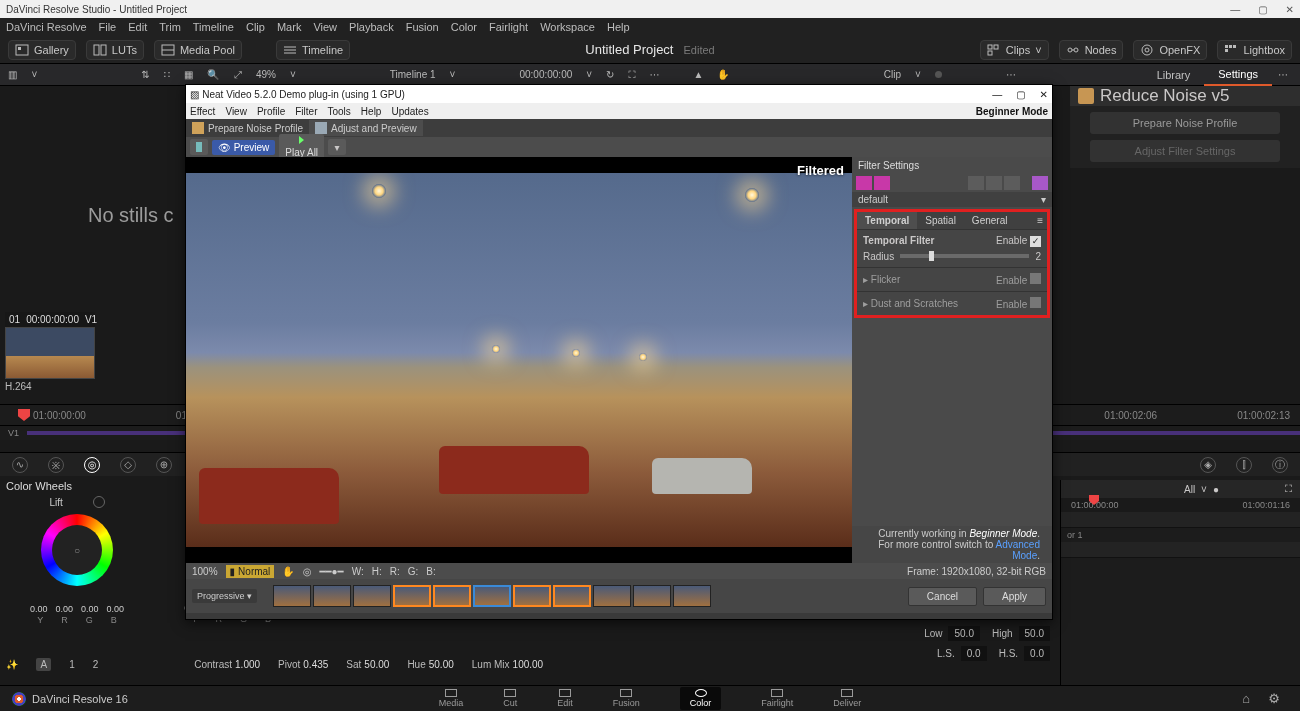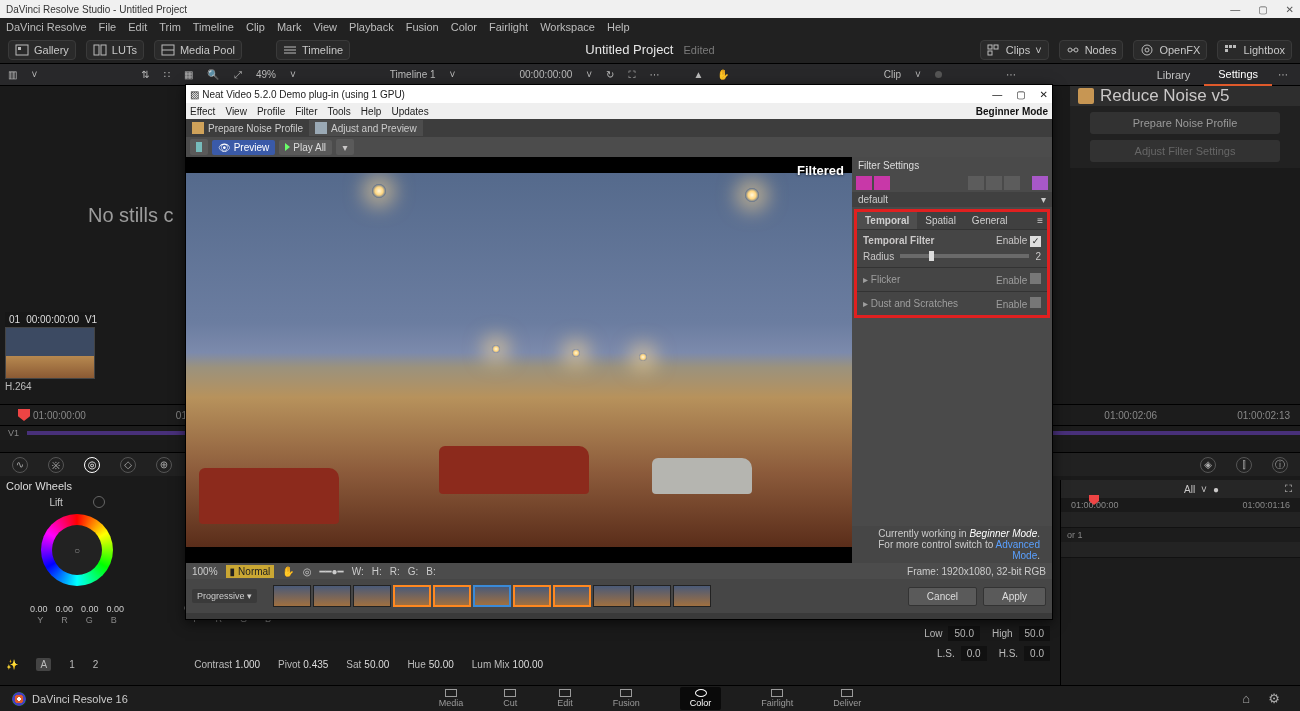--- a/index.html
+++ b/index.html
@@ -88,21 +88,21 @@
 .plugin .mbar2 { height:16px; background:#efefef; color:#222; display:flex; align-items:center; padding:0 4px; gap:10px; font-size:10px; }
 .plugin .mbar2 .mode { margin-left:auto; font-weight:bold; color:#111; }
 .plugin .tabs2 { height:18px; background:#3d3d3d; display:flex; align-items:center; }
 .tab2 { display:flex; align-items:center; gap:4px; padding:2px 6px; font-size:10px; color:#ccc; }
 .tab2 .sq { width:12px; height:12px; background:#cfa25a; }
 .tab2.alt .sq { background:#9aa9b5; }
 .tab2.active { background:#4c4c4c; }
 .plugin .tbar2 { height:20px; background:#4c4c4c; display:flex; align-items:center; gap:4px; padding:0 4px; }
 .btn2 { padding:2px 6px; font-size:10px; border-radius:2px; display:flex; align-items:center; gap:3px; }
 .btn2.blue { background:#3a5aa8; color:#fff; }
-.btn2.grey { background:#5a5a5a; color:#ddd; }
+.btn2.grey { background:#5a5a5a; color:#ddd;flex-direction:column; }
 .btn2.ibox { width:18px; height:16px; background:#5a5a5a; display:flex; align-items:center; justify-content:center; }
 .btn2 .tri { width:0; height:0; border-left:5px solid #6aff6a; border-top:4px solid transparent; border-bottom:4px solid transparent; }
 
 .plugin .body2 { flex:1; display:flex; }
 .preview { flex:1; position:relative; background:#000; display:flex; align-items:center; justify-content:center; }
 .preview .scene { width:100%; height:92%; background:linear-gradient(to bottom,#556a8c 0%,#6b7da0 40%,#7c8aac 48%,#9b927d 52%,#b7925c 60%,#8c5b3b 80%,#5a2d1a 100%); position:relative; overflow:hidden; }
 .preview .lamp { position:absolute; width:14px; height:14px; border-radius:50%; background:radial-gradient(circle,#fff8dd,#ffd680 40%,transparent 70%); box-shadow:0 0 18px 10px rgba(255,220,150,.5); }
 .preview .car { position:absolute; bottom:14%; background:#8c2a1c; border-radius:6px 10px 4px 4px; }
 .preview .filtered { position:absolute; right:8px; top:6px; color:#fff; font-weight:bold; font-size:13px; text-shadow:0 0 3px #000; }
 

